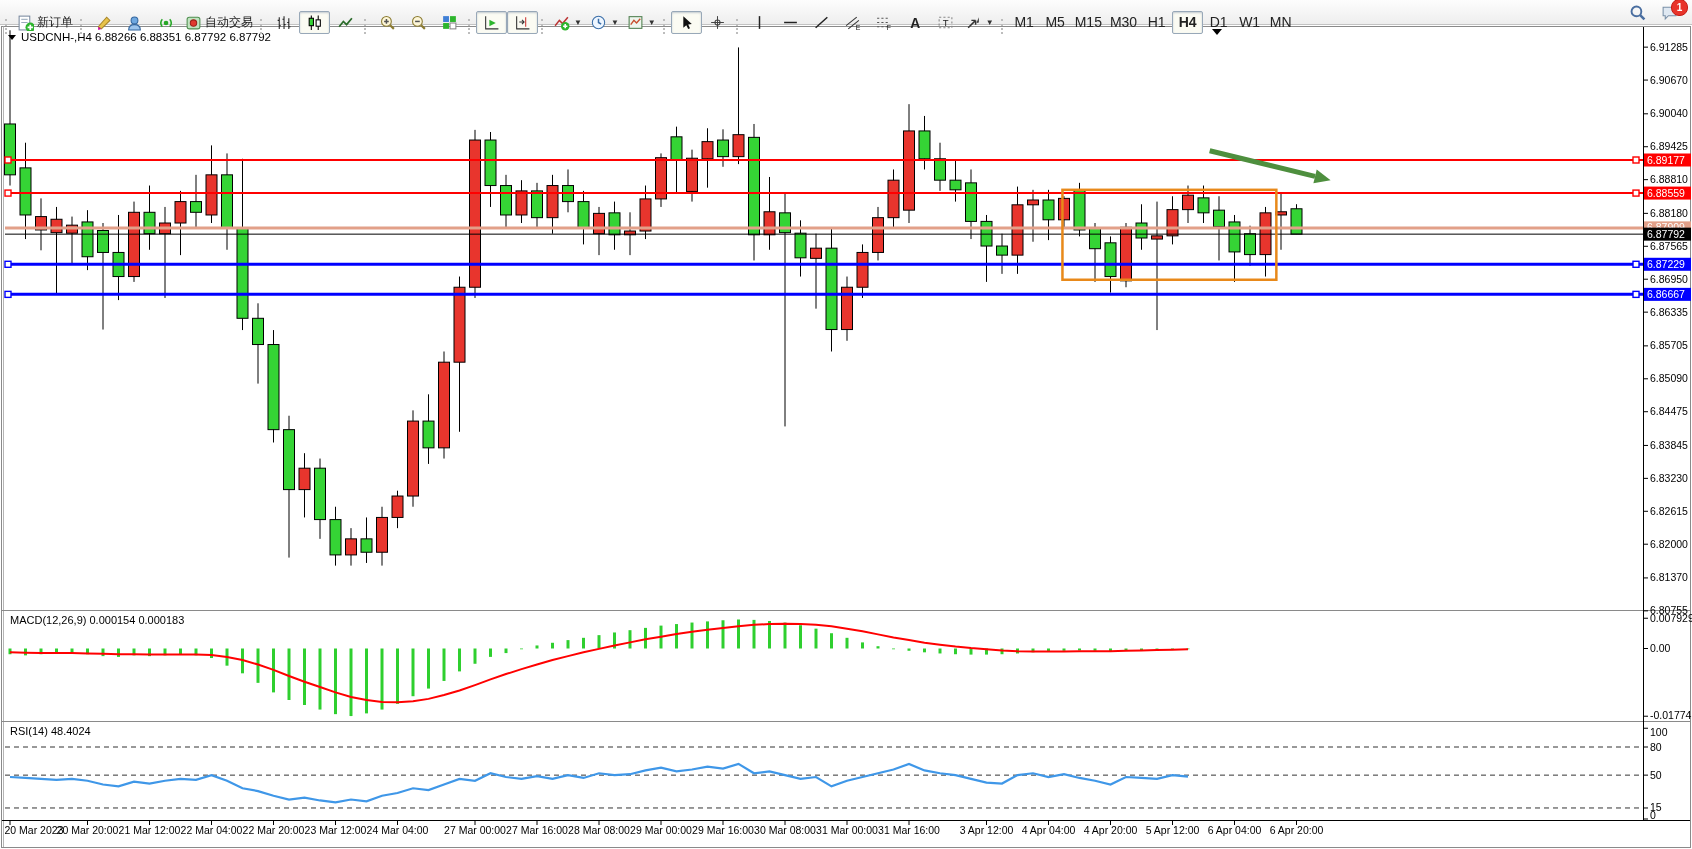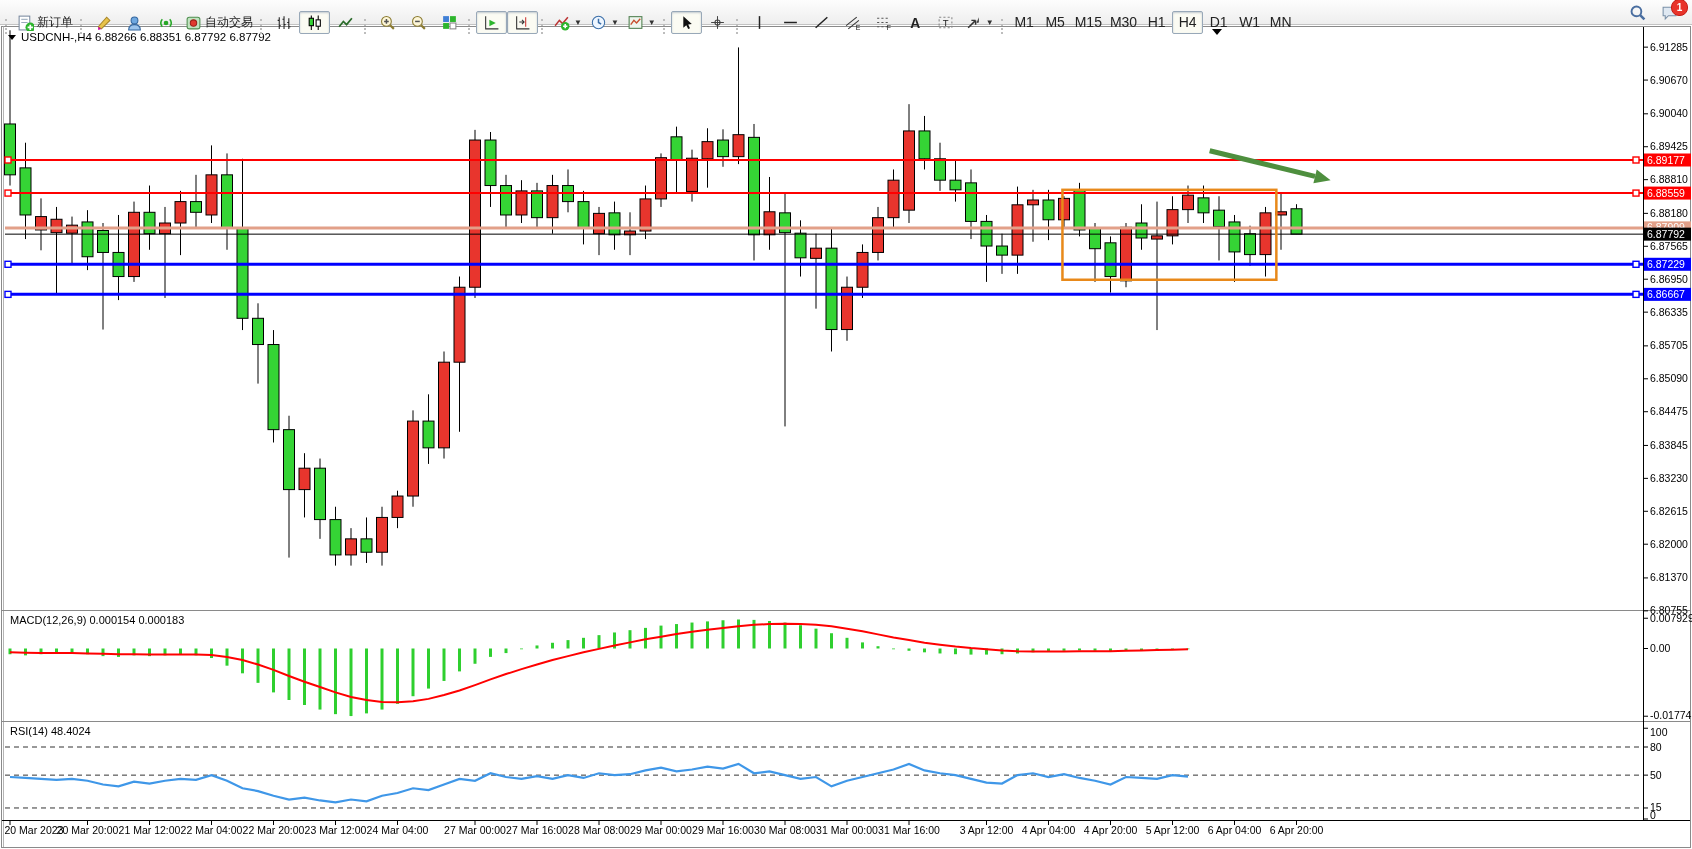--- a/index.html
+++ b/index.html
@@ -6,21 +6,21 @@
     font-family:"Liberation Sans",sans-serif;-webkit-font-smoothing:antialiased;}
   #root{position:relative;width:1692px;height:849px;background:#fff;}
   
   #toolbar{position:absolute;top:0;left:0;width:1692px;height:25px;z-index:5;
     background:linear-gradient(#fdfdfd,#eeeeee);border-bottom:1px solid #c3c3c3;
     display:flex;align-items:center;padding:0 2px;box-sizing:border-box;}
   .tbgroup{display:flex;align-items:flex-end;height:43px;}
   .grip{width:2px;height:15px;border-left:2px dotted #bdbdbd;margin:0 4px 0 3px;}
   .tbbtn{height:21px;min-width:23px;display:flex;align-items:center;justify-content:center;
     gap:3px;padding:0 3px;border:1px solid transparent;border-radius:2px;color:#1d1d1d;cursor:default;}
-  .tbbtn.active{background:#fbfbf3;border-color:#98a8b8;box-shadow:inset 0 1px 2px rgba(90,110,140,.35);}
+  .tbbtn.active{background:#fbfbf3;border-color:#98a8b8;box-shadow:inset 0 1px 2px rgba(90,110,140,.35);font-weight:bold;}
   .tbbtn .lbl{font-size:12px;white-space:nowrap;}
   .tbbtn .dd{font-size:8px;color:#333;margin-left:1px;}
   .tf .lbl{font-size:14px;color:#222;}
   #tb-right{margin-left:auto;display:flex;align-items:center;gap:6px;padding-right:8px;}
   .rbtn{position:relative;width:26px;height:22px;display:flex;align-items:center;justify-content:center;}
   .badge{position:absolute;top:-2px;right:-6px;min-width:15px;height:15px;border-radius:8px;
     background:#e8342b;color:#fff;font-size:10px;font-weight:bold;display:flex;align-items:center;
     justify-content:center;border:1px solid #c41f17;}
   svg text{font-family:"Liberation Sans",sans-serif;}
   #chartsvg{position:absolute;top:0;left:0;z-index:1;}

